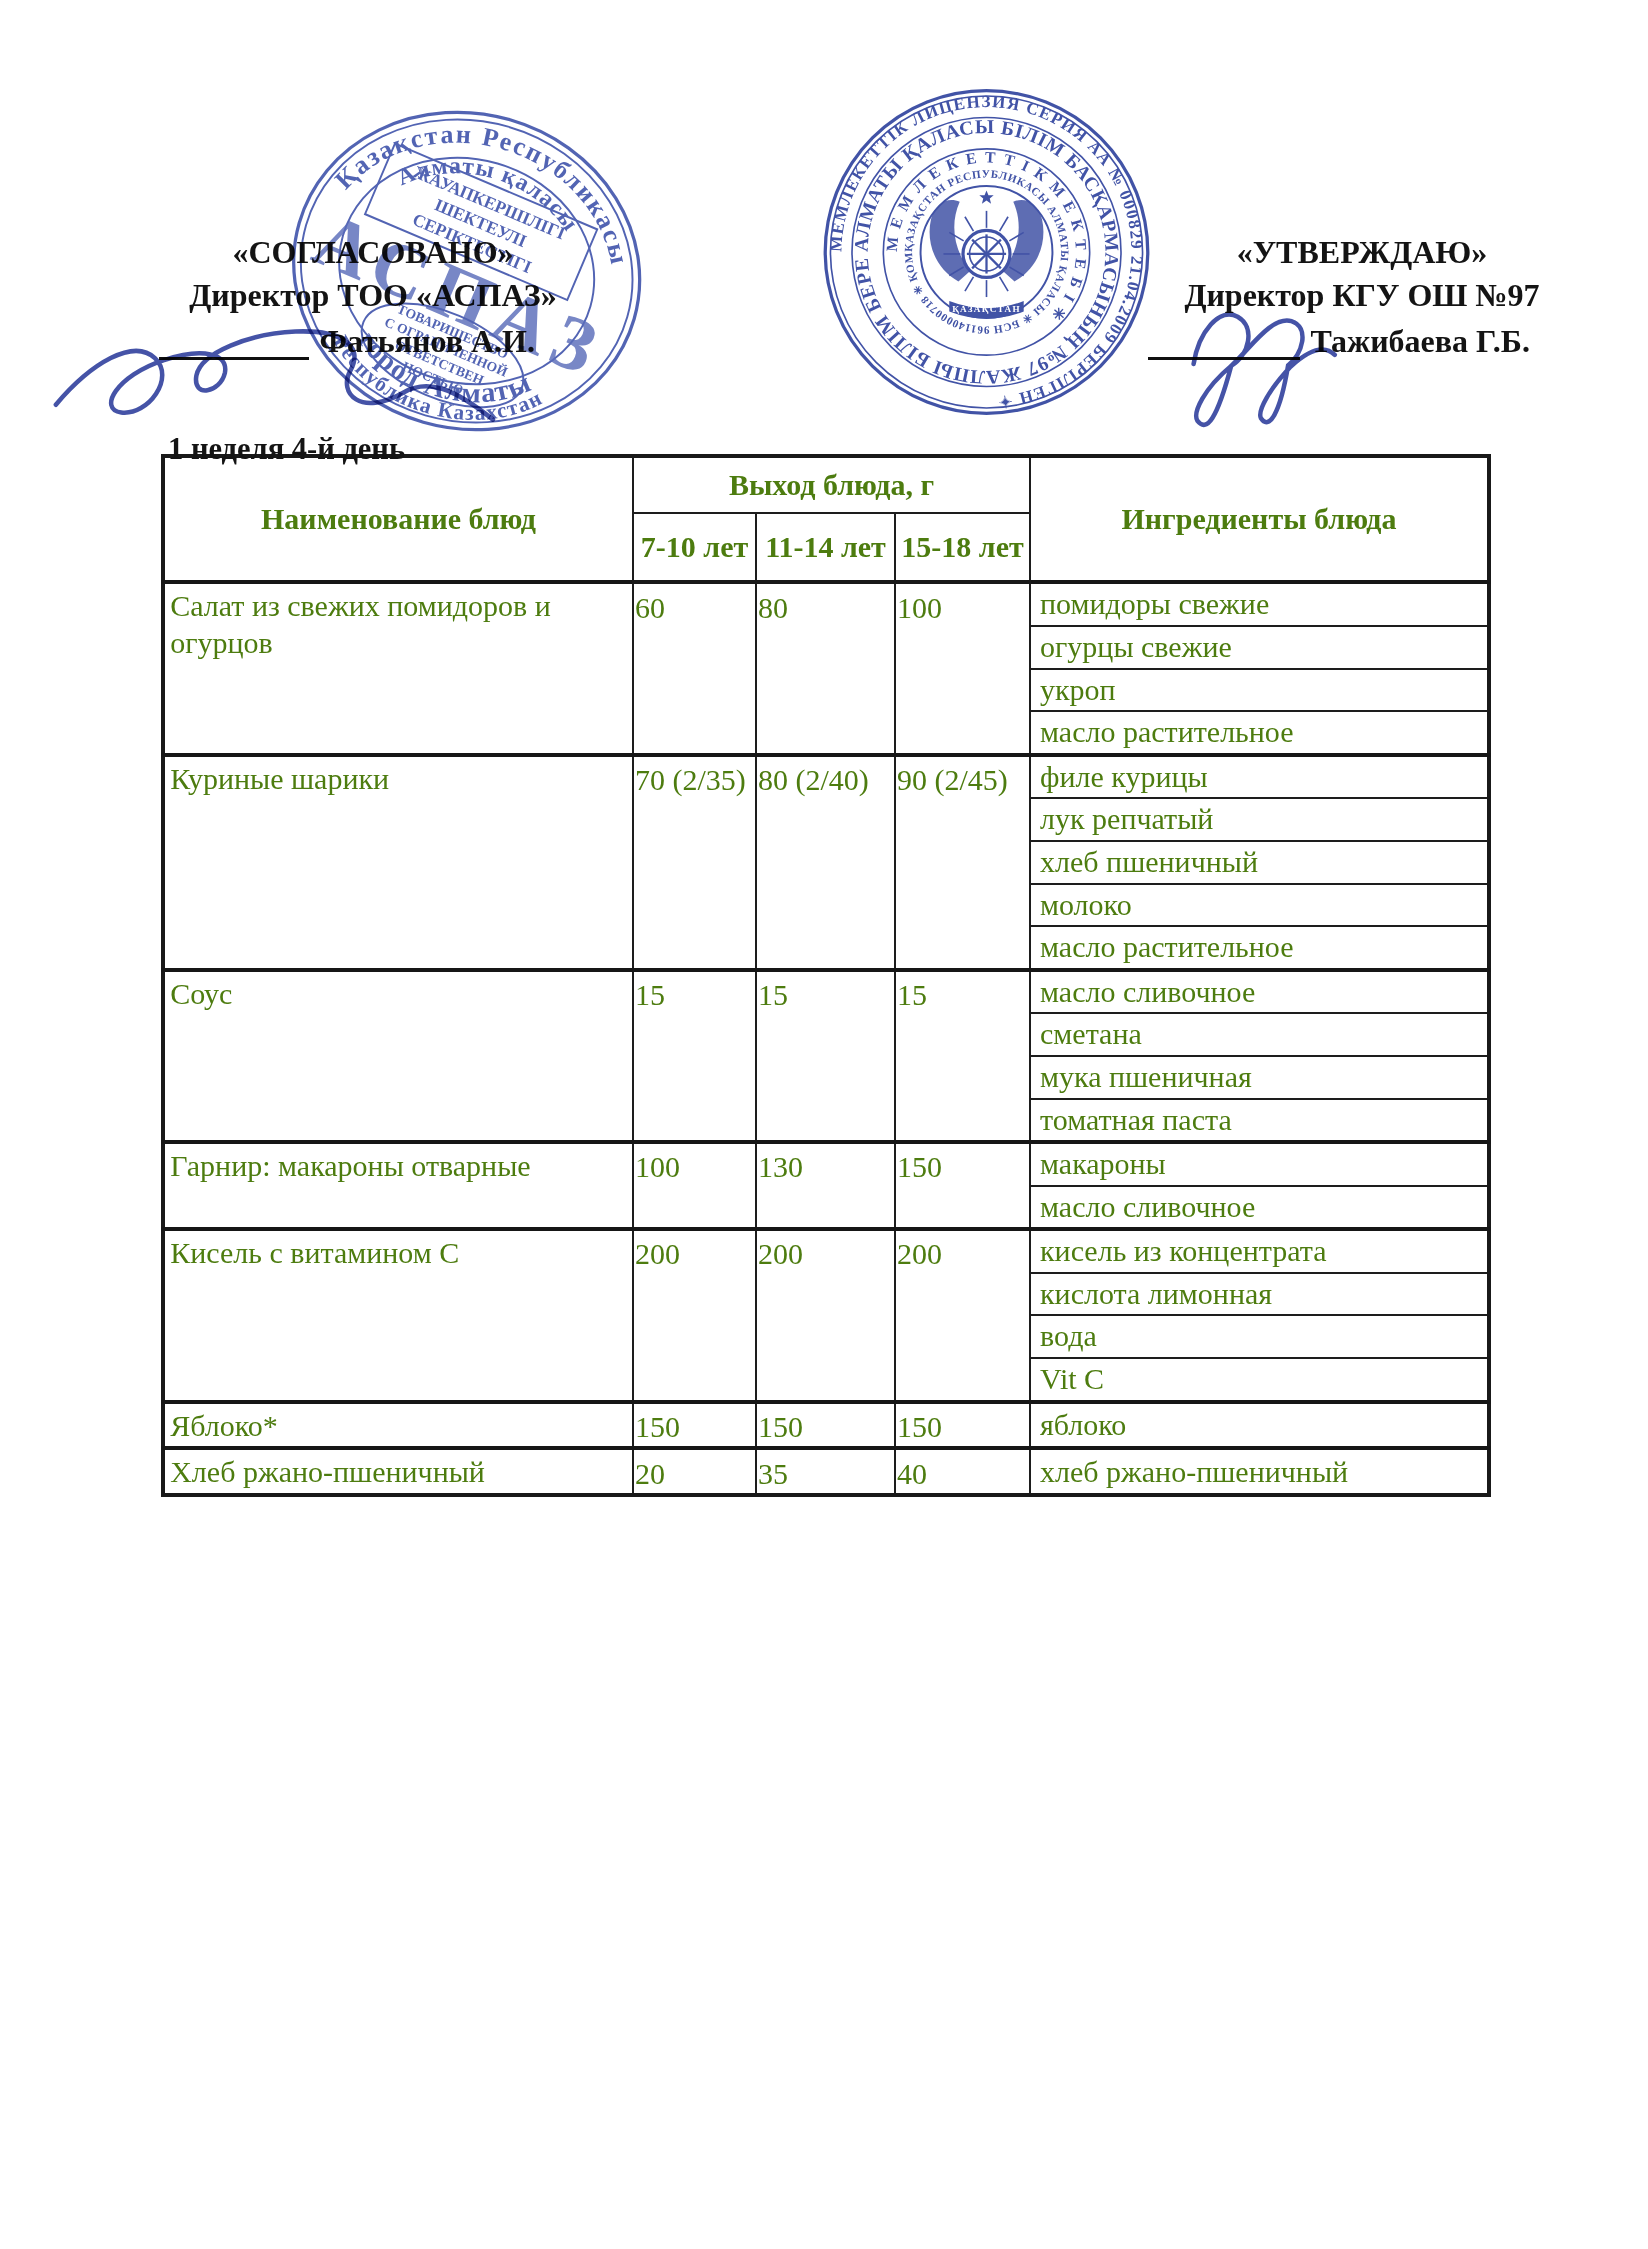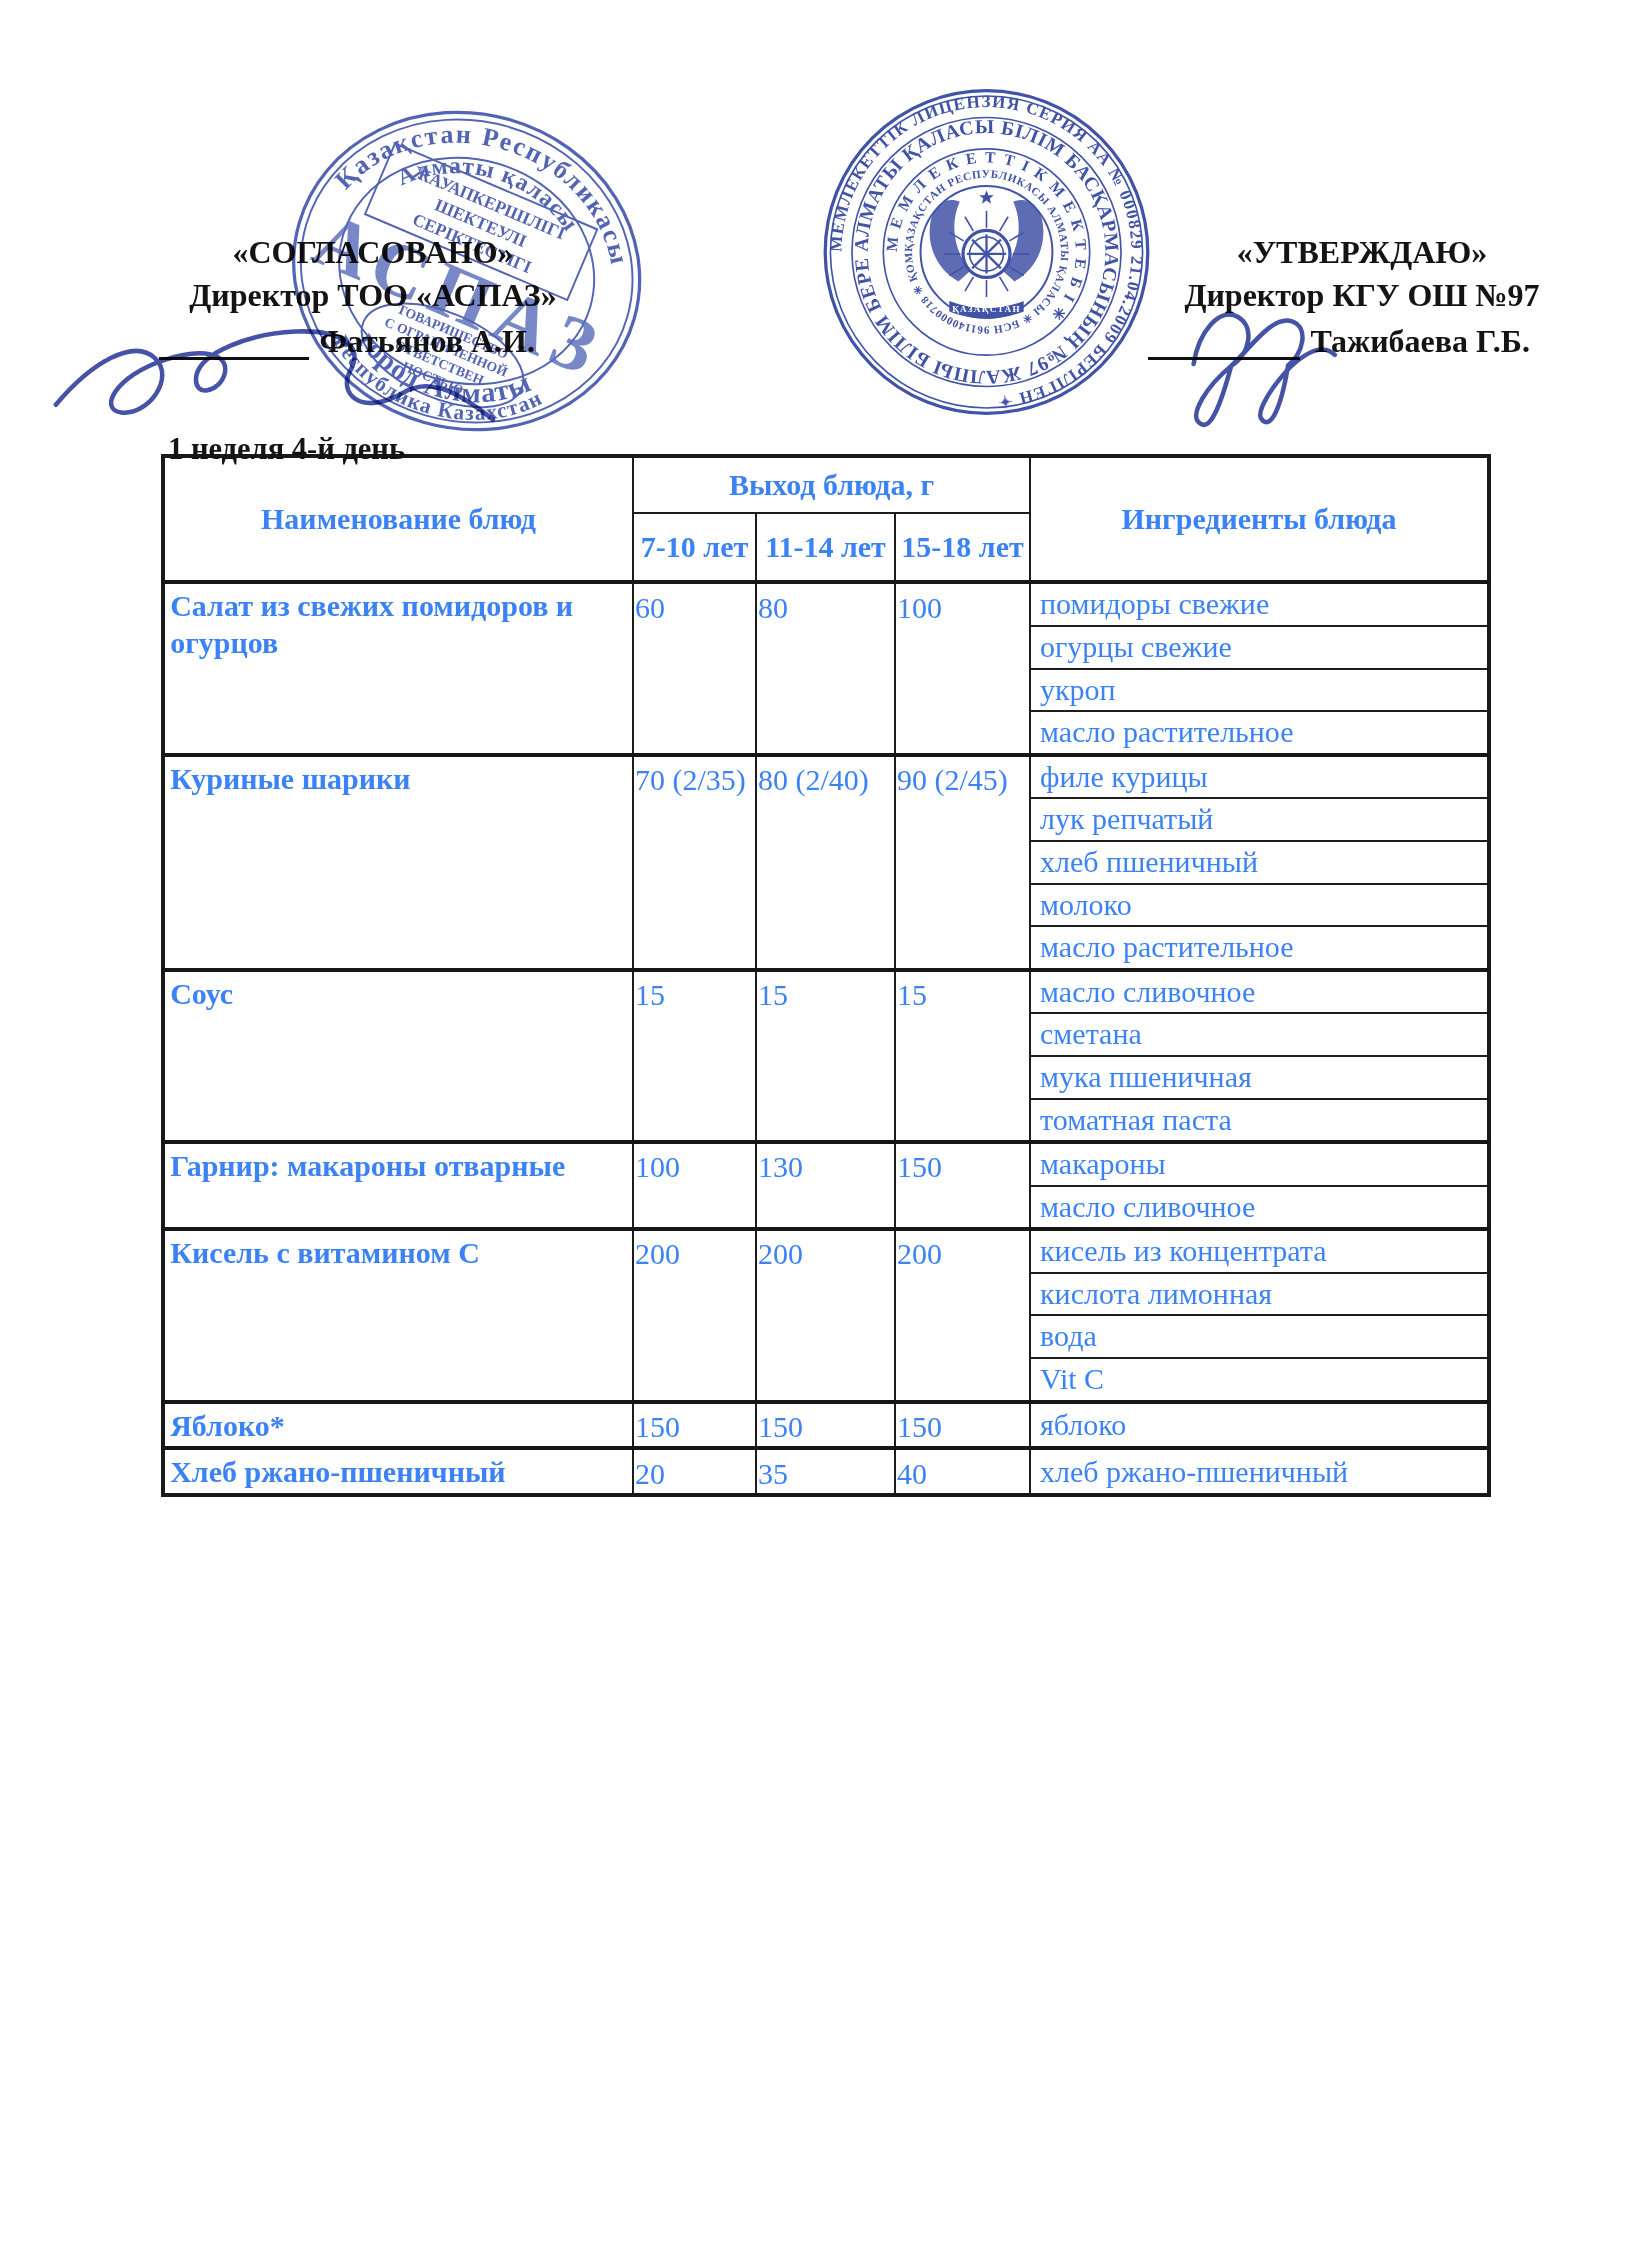--- a/index.html
+++ b/index.html
@@ -26,27 +26,27 @@
   #stamp-left{left:279px;top:102px;width:376px;height:338px;opacity:.88;}
   #seal-right{left:820px;top:85px;width:333px;height:334px;opacity:.92;}
   #signatures{left:0;top:0;width:1649px;height:531px;opacity:.9;}
   
   table.menu{
     position:absolute;left:161px;top:454px;width:1326px;
     border-collapse:collapse;table-layout:fixed;z-index:2;
     border:4.5px solid #191919;
   }
   table.menu th,table.menu td{
-    border:2.6px solid #1d1d1d;font-size:30px;line-height:1.22;color:#3b82f6;
+    border:2.6px solid #1d1d1d;font-size:30px;line-height:1.22;color:#4d7c0f;
     overflow:hidden;
   }
   table.menu th{font-weight:bold;text-align:center;vertical-align:middle;padding:2.6px 5.2px;}
   tr.hdr1 th{height:49px;border-bottom:2.6px solid #1d1d1d;}
   tr.hdr2 th{height:61px;border-bottom:4.5px solid #191919;}
-  td.name{vertical-align:top;text-align:left;padding:3.9px 6.5px 0 5.2px;font-weight:bold;}
+  td.name{vertical-align:top;text-align:left;padding:3.9px 6.5px 0 5.2px;}
   td.num{vertical-align:top;text-align:left;padding-top:5.2px;}
   td.ing{height:38px;vertical-align:middle;text-align:left;padding:1.3px 3.9px 1.3px 9px;}
   tr.g > td{border-top:4.5px solid #161616;}
 </style>
 </head>
 <body>
 
 <div class="page">
 
   <div class="approval" id="approval-left">

